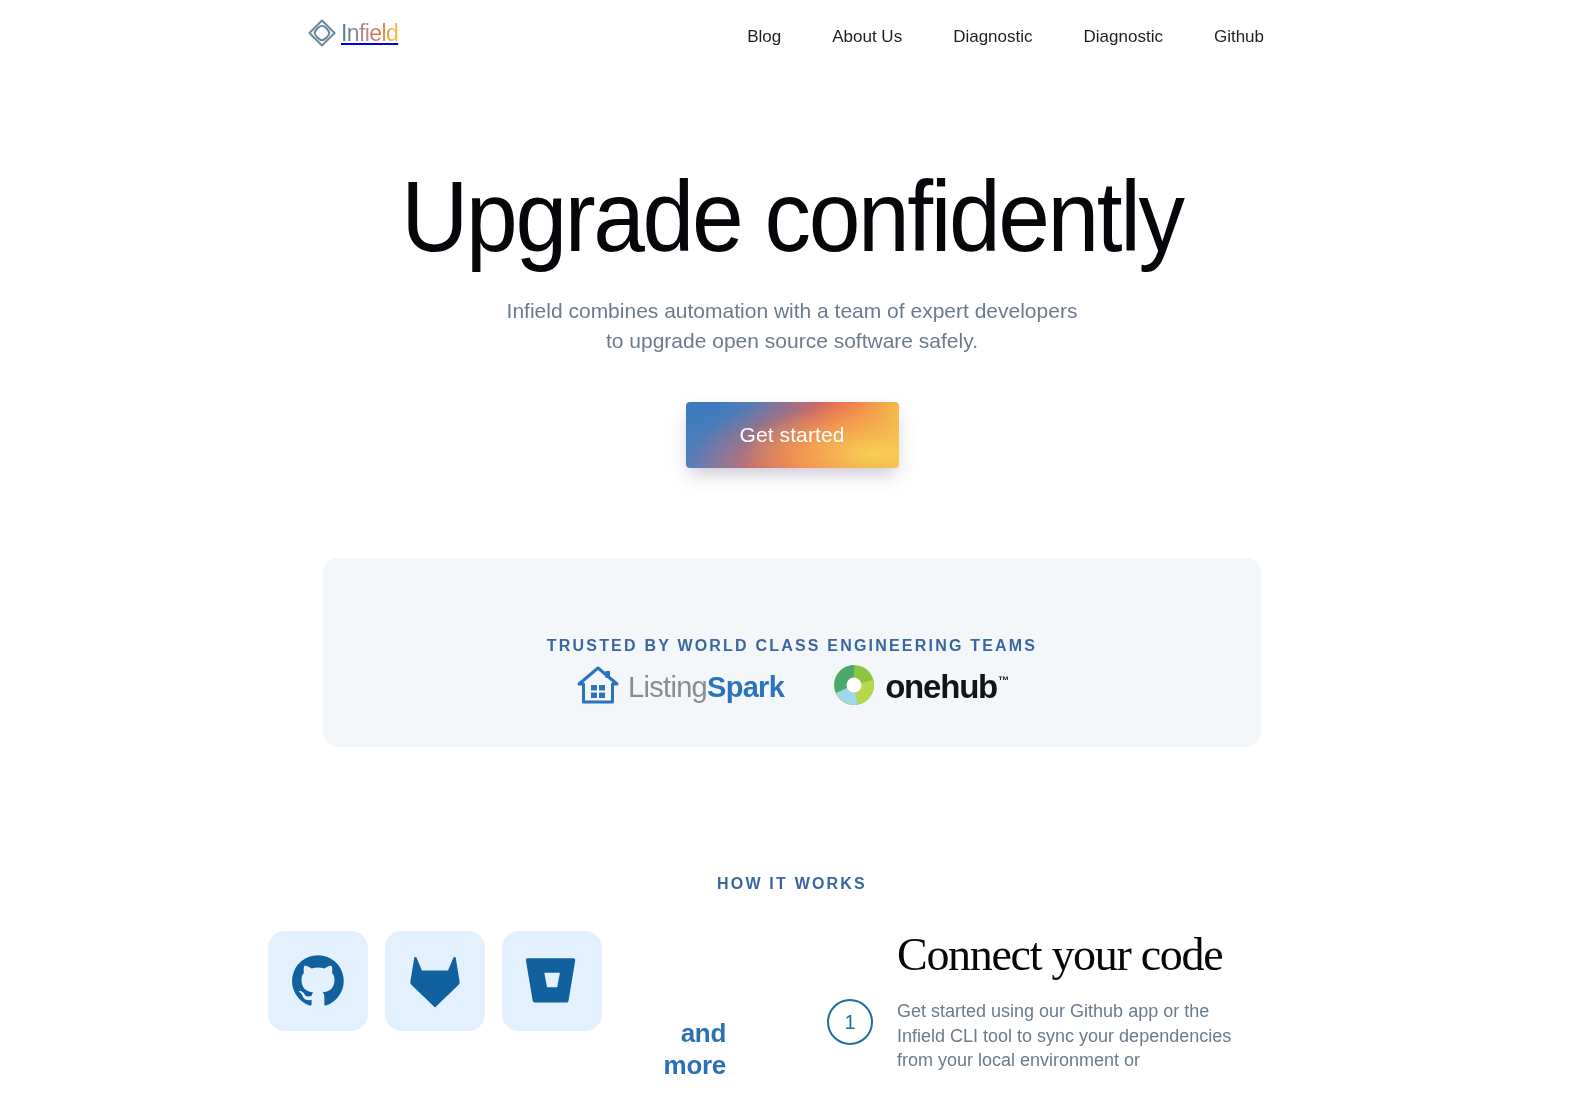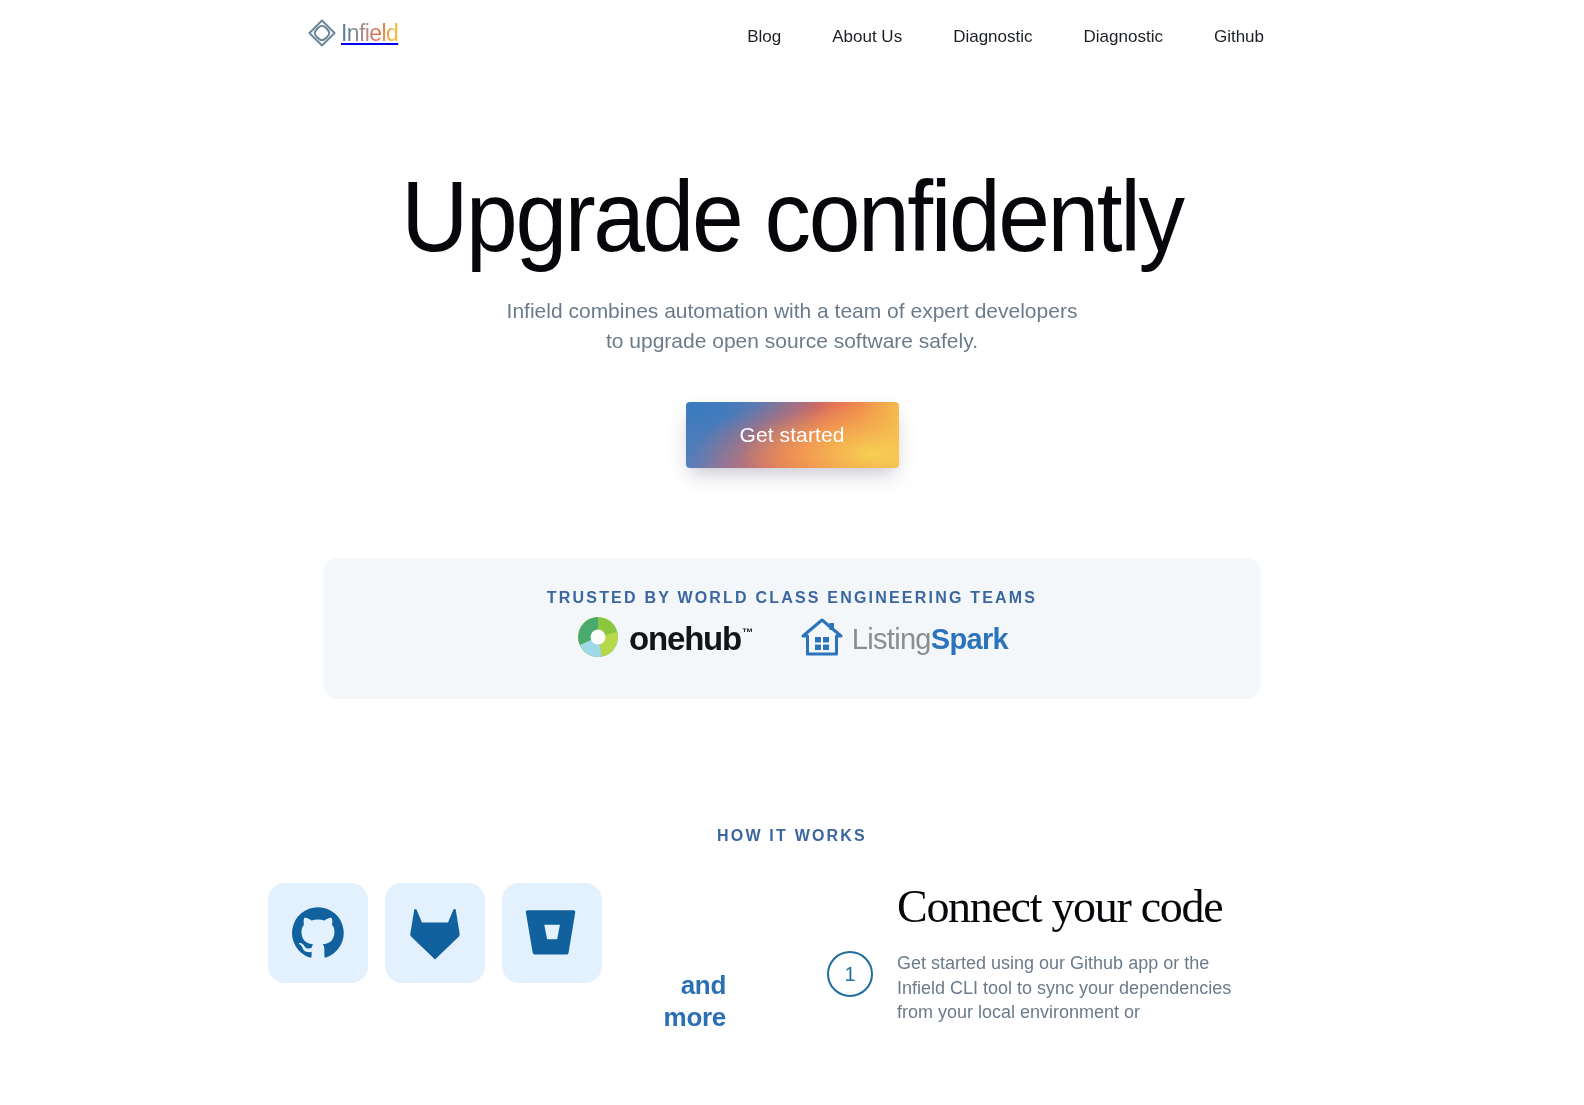--- a/index.html
+++ b/index.html
@@ -111,20 +111,21 @@
     background: #f3f7f9;
     border-radius: 15px;
     padding: 31px 0 36px;
     text-align: center;
   }
   .trusted-title {
     font-size: 16px;
     font-weight: 700;
     letter-spacing: 2.2px;
     color: #3c66a0;
+    margin-top: 48px;
   }
   .logo-row {
     display: flex;
     align-items: center;
     justify-content: center;
   }
   .logo-row-1 { gap: 47px; margin-top: 23px; }
   .logo-row-2 { gap: 48px; margin-top: 8px; }
   .brand { display: flex; align-items: center; }
 
@@ -308,47 +309,47 @@
   <div class="cta-wrap">
     <button class="cta-button">Get started</button>
   </div>
 </section>
 
 <section class="trusted-panel">
   <div class="trusted-title">TRUSTED BY WORLD CLASS ENGINEERING TEAMS</div>
 
 
   <div class="logo-row logo-row-2">
-
-    <div class="brand">
-      <span>
-        <svg width="44" height="44" viewBox="0 0 44 44" aria-hidden="true">
-          <circle cx="22" cy="22" r="20" fill="#8cc63f"></circle>
-          <path d="M22 2 A20 20 0 0 0 4 30 L22 22 Z" fill="#4aa96c"></path>
-          <path d="M4 30 A20 20 0 0 0 26 41.6 L22 22 Z" fill="#9fd8e8"></path>
-          <path d="M26 41.6 A20 20 0 0 0 41 17 L22 22 Z" fill="#b5d94a"></path>
-          <circle cx="22" cy="22" r="7.5" fill="#ffffff"></circle>
-        </svg>
-      </span>
-      <span class="brand-onehub"><span>onehub</span><span class="onehub-tm">™</span></span>
-    </div>
 
     <div class="brand">
       <span>
         <svg width="44" height="42" viewBox="0 0 44 42" aria-hidden="true">
           <path d="M22 4 L41 20 L36.5 20 L36.5 38 L7.5 38 L7.5 20 L3 20 Z" fill="none" stroke="#2b73bb" stroke-width="3" stroke-linejoin="round"></path>
           <rect x="29.5" y="7" width="4.5" height="7" fill="#2b73bb"></rect>
           <rect x="15" y="21" width="14" height="13" fill="#2b73bb"></rect>
           <rect x="21" y="21" width="2" height="13" fill="#ffffff"></rect>
           <rect x="15" y="26.5" width="14" height="2" fill="#ffffff"></rect>
         </svg>
       </span>
       <span class="brand-listing">Listing</span>
         <span class="brand-spark">Spark</span>
     </div>
+
+    <div class="brand">
+      <span>
+        <svg width="44" height="44" viewBox="0 0 44 44" aria-hidden="true">
+          <circle cx="22" cy="22" r="20" fill="#8cc63f"></circle>
+          <path d="M22 2 A20 20 0 0 0 4 30 L22 22 Z" fill="#4aa96c"></path>
+          <path d="M4 30 A20 20 0 0 0 26 41.6 L22 22 Z" fill="#9fd8e8"></path>
+          <path d="M26 41.6 A20 20 0 0 0 41 17 L22 22 Z" fill="#b5d94a"></path>
+          <circle cx="22" cy="22" r="7.5" fill="#ffffff"></circle>
+        </svg>
+      </span>
+      <span class="brand-onehub"><span>onehub</span><span class="onehub-tm">™</span></span>
+    </div>
   </div>
 </section>
 
 <div class="how-label">HOW IT WORKS</div>
 
 <section class="how-grid">
 
   <div class="tiles-col">
     <div class="tiles-grid">
 

